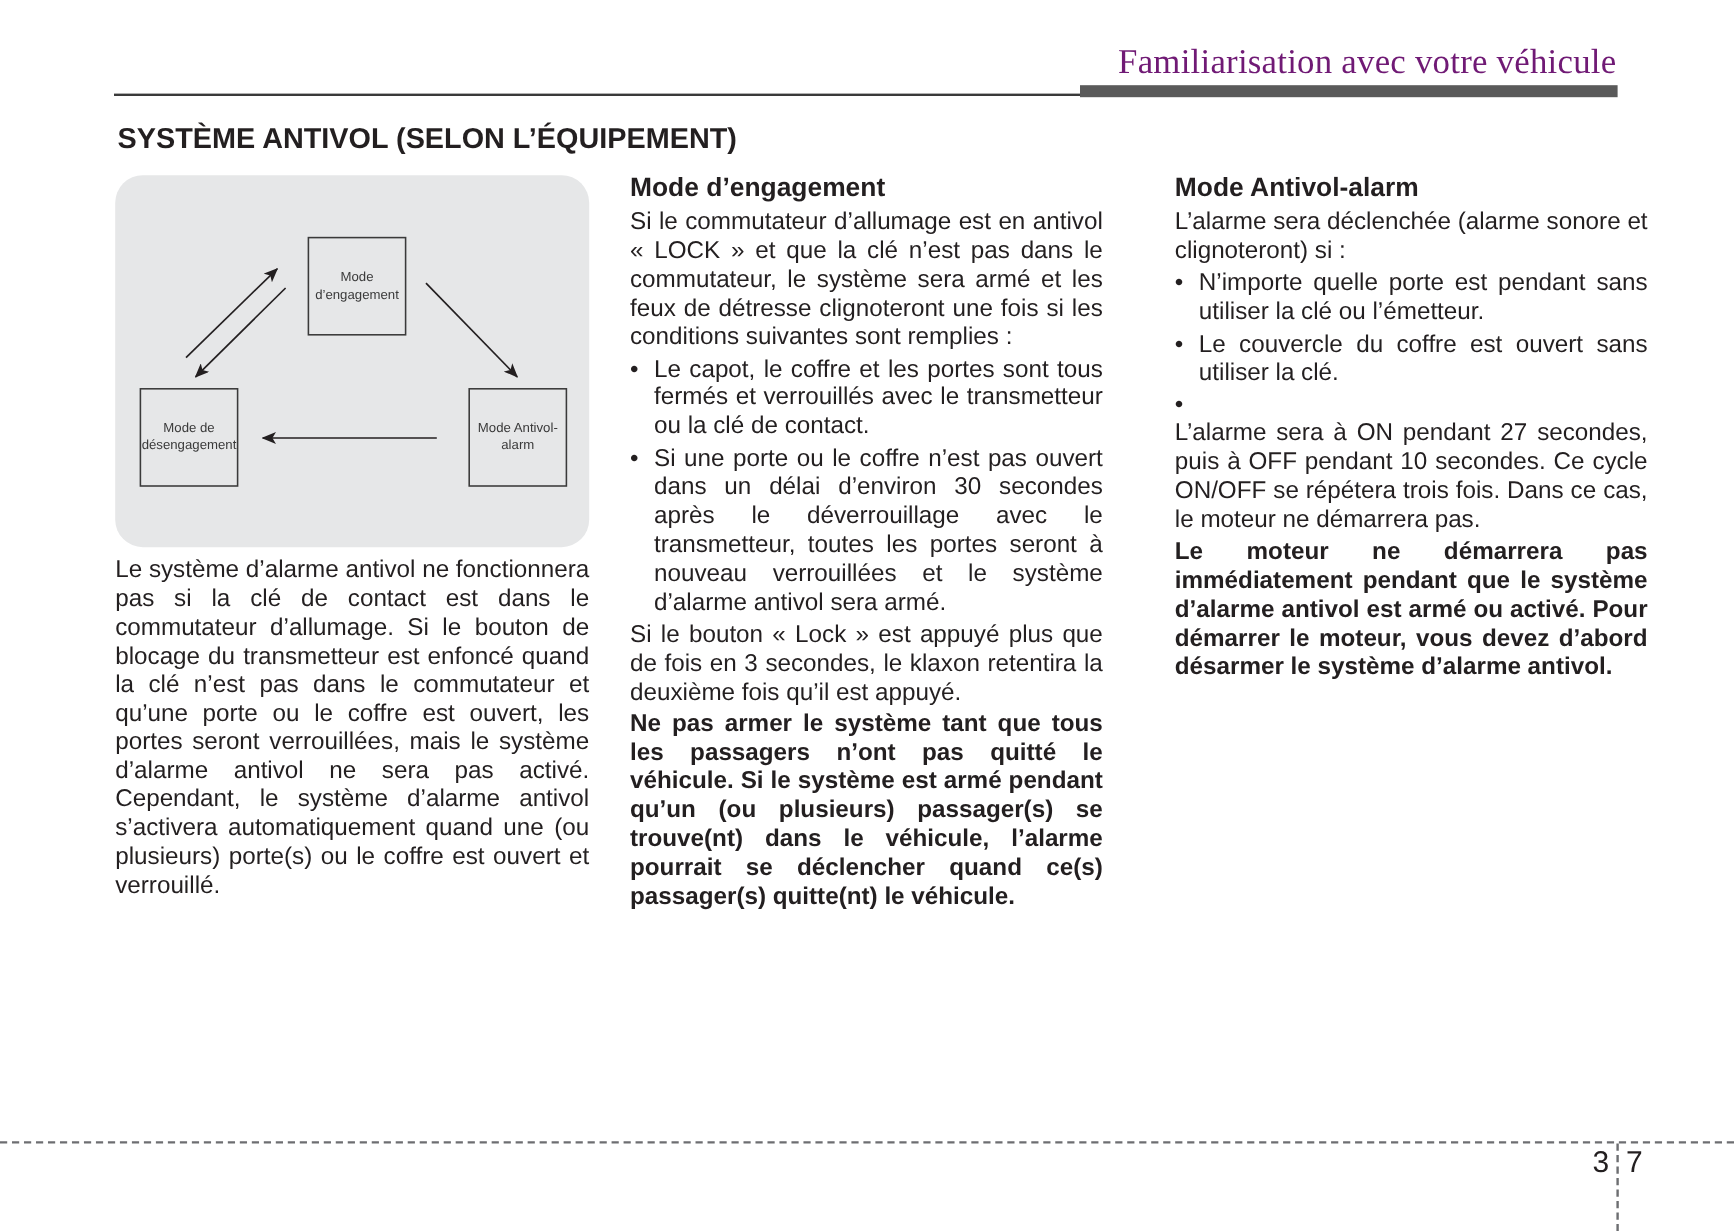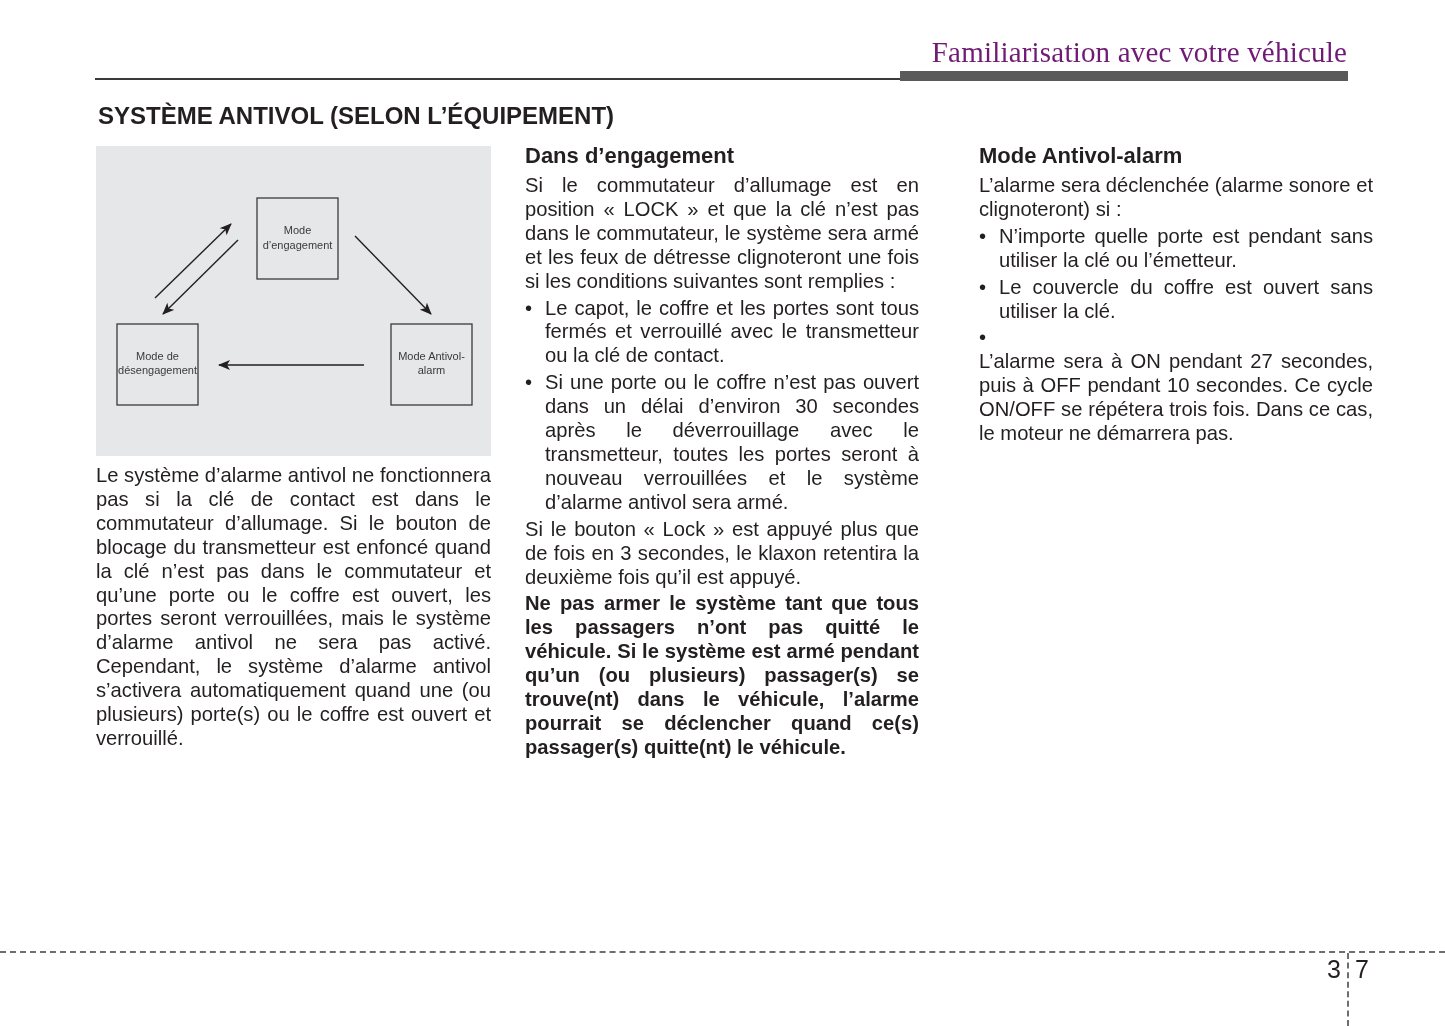--- a/index.html
+++ b/index.html
@@ -16,21 +16,21 @@
     position: absolute; left: 95px; top: 78px; width: 810px; height: 2px; background: #3a3a3a;
   }
   .rule-thick {
     position: absolute; left: 900px; top: 71px; width: 448px; height: 10px; background: #5a5a5a;
   }
   .section-title {
     position: absolute; left: 98px; top: 102px;
     font-size: 24px; font-weight: bold; color: #231f20; white-space: nowrap;
   }
   .diagram {
-    position: absolute; left: 96px; top: 146px; width: 395px; height: 310px; background: #e6e7e8;
+    position: absolute; left: 96px; top: 146px; width: 395px; height: 310px; background: #e6e7e8; border-radius: 23px;
   }
   .diagram svg { position: absolute; left: 0; top: 0; }
   .col {
     position: absolute; font-size: 20.2px; line-height: 23.9px; text-align: justify;
   }
   .col p { margin: 0; }
   .col1 { left: 96px; top: 464px; width: 395px; }
   .col2 { left: 525px; top: 143px; width: 394px; }
   .col3 { left: 979px; top: 143px; width: 394px; }
   .col h3 { margin: 0 0 5px 0; font-size: 22px; font-weight: bold; line-height: 26px; text-align: left; }
@@ -94,38 +94,39 @@
     <line x1="259" y1="90" x2="335" y2="168" stroke="#231f20" stroke-width="1.4" marker-end="url(#arrowhead)"></line>
     <line x1="268" y1="219" x2="123" y2="219" stroke="#231f20" stroke-width="1.4" marker-end="url(#arrowhead)"></line>
   </svg>
 </div>
 
 <div class="col col1">
   <p>Le système d’alarme antivol ne fonctionnera pas si la clé de contact est dans le commutateur d’allumage. Si le bouton de blocage du transmetteur est enfoncé quand la clé n’est pas dans le commutateur et qu’une porte ou le coffre est ouvert, les portes seront verrouillées, mais le système d’alarme antivol ne sera pas activé. Cependant, le système d’alarme antivol s’activera automatiquement quand une (ou plusieurs) porte(s) ou le coffre est ouvert et verrouillé.</p>
 </div>
 
 <div class="col col2">
-  <h3>Dans d’engagement</h3>
-  <p>Si le commutateur d’allumage est en position « LOCK » et que la clé n’est pas dans le commutateur, le système sera armé et les feux de détresse clignoteront une fois si les conditions suivantes sont remplies :</p>
+  <h3>Mode d’engagement</h3>
+  <p>Si le commutateur d’allumage est en antivol « LOCK » et que la clé n’est pas dans le commutateur, le système sera armé et les feux de détresse clignoteront une fois si les conditions suivantes sont remplies :</p>
   <ul>
-    <li><span class="bullet">•</span><span>Le capot, le coffre et les portes sont tous fermés et verrouillé avec le transmetteur ou la clé de contact.</span></li>
+    <li><span class="bullet">•</span><span>Le capot, le coffre et les portes sont tous fermés et verrouillés avec le transmetteur ou la clé de contact.</span></li>
     <li><span class="bullet">•</span><span>Si une porte ou le coffre n’est pas ouvert dans un délai d’environ 30 secondes après le déverrouillage avec le transmetteur, toutes les portes seront à nouveau verrouillées et le système d’alarme antivol sera armé.</span></li>
   </ul>
   <p class="after-list">Si le bouton « Lock » est appuyé plus que de fois en 3 secondes, le klaxon retentira la deuxième fois qu’il est appuyé.</p>
   <p class="bold" style="margin-top:3px">Ne pas armer le système tant que tous les passagers n’ont pas quitté le véhicule. Si le système est armé pendant qu’un (ou plusieurs) passager(s) se trouve(nt) dans le véhicule, l’alarme pourrait se déclencher quand ce(s) passager(s) quitte(nt) le véhicule.</p>
 </div>
 
 <div class="col col3">
   <h3>Mode Antivol-alarm</h3>
   <p>L’alarme sera déclenchée (alarme sonore et clignoteront) si :</p>
   <ul>
     <li><span class="bullet">•</span><span>N’importe quelle porte est pendant sans utiliser la clé ou l’émetteur.</span></li>
     <li><span class="bullet">•</span><span>Le couvercle du coffre est ouvert sans utiliser la clé.</span></li>
     <li><span class="bullet">•</span></li>
   </ul>
   <div class="gap"></div>
   <p>L’alarme sera à ON pendant 27 secondes, puis à OFF pendant 10 secondes. Ce cycle ON/OFF se répétera trois fois. Dans ce cas, le moteur ne démarrera pas.</p>
+  <p class="bold bold-par">Le moteur ne démarrera pas immédiatement pendant que le système d’alarme antivol est armé ou activé.  Pour démarrer le moteur, vous devez d’abord désarmer le système d’alarme antivol.</p>
 </div>
 
 <div class="footer-dash"></div>
 <div class="footer-vdash"></div>
 <div class="page-num-chapter">3</div>
 <div class="page-num-page">7</div>
 
 </body></html>

